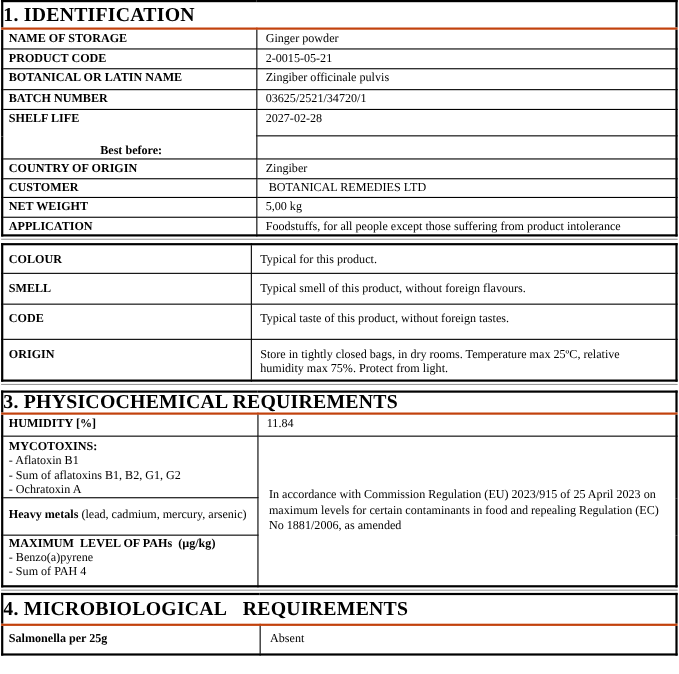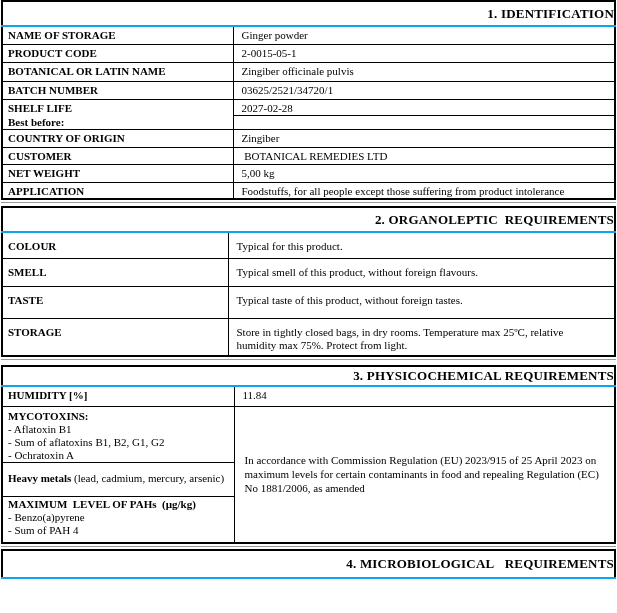--- a/index.html
+++ b/index.html
@@ -11,34 +11,34 @@
   .doc { padding:0 1px; }
   table.sec {
     border-collapse:collapse; table-layout:fixed;
     width:615px; border:2px solid #000;
   }
   td {
     border:1px solid #000; vertical-align:top;
     font-size:11px; line-height:13px; padding:0; overflow:hidden;
   }
   tr.hdr td {
-    border-bottom:2px solid #0ea5e9; text-align:right; vertical-align:middle;
-    font-weight:bold; font-size:13px; letter-spacing:0.2px;
+    border-bottom:2px solid #c2410c; text-align:left; vertical-align:middle;
+    font-weight:bold; font-size:18px; letter-spacing:0.2px;
   }
   .lbl { font-weight:bold; padding:2px 2px 0 5px; }
   .val { padding:2px 18px 0 8px; font-weight:normal;margin-top:44px; }
   
   .t1 .c1 { width:231px; }
   .t1 tr.hh   { height:25px; }
   .t1 tr.h18  { height:18px; }
   .t1 tr.h19  { height:19px; }
   .t1 tr.h17  { height:17px; }
   .t1 tr.h15  { height:15px; }
   .t1 tr.h13  { height:13px; }
-  .t1 .lbl2 { margin-top:1px; }
+  .t1 .lbl2 { margin-top:16px;text-align:center; }
   
   .t2 .c1 { width:226px; }
   .t2 tr.hh  { height:25px; }
   .t2 tr.h27 { height:27px; }
   .t2 tr.h28 { height:28px; }
   .t2 tr.h32 { height:32px; }
   .t2 tr.h37 { height:37px; }
   .t2 .lbl { padding-top:7px; }
   .t2 .val { padding-top:7px; padding-right:24px; }
   
@@ -84,21 +84,21 @@
     <tbody>
         <tr class="hdr hh">
       <td colspan="2">1. IDENTIFICATION</td>
     </tr>
     <tr class="h18">
       <td class="lbl">NAME OF STORAGE</td>
       <td class="val">Ginger powder</td>
     </tr>
     <tr class="h18">
       <td class="lbl">PRODUCT CODE</td>
-      <td class="val">2-0015-05-1</td>
+      <td class="val">2-0015-05-21</td>
     </tr>
     <tr class="h19">
       <td class="lbl">BOTANICAL OR LATIN NAME</td>
       <td class="val">Zingiber officinale pulvis</td>
     </tr>
     <tr class="h18">
       <td class="lbl">BATCH NUMBER</td>
       <td class="val">03625/2521/34720/1</td>
     </tr>
     <tr class="h13">
@@ -131,37 +131,34 @@
     </table>
 
   <div class="gap g6"></div>
 
   <table class="sec t2">
     <colgroup>
         <col class="c1">
         <col>
       </colgroup>
     <tbody>
-        <tr class="hdr hh">
-      <td colspan="2">2. ORGANOLEPTIC&nbsp; REQUIREMENTS</td>
-    </tr>
     <tr class="h27">
       <td class="lbl">COLOUR</td>
       <td class="val">Typical for this product.</td>
     </tr>
     <tr class="h28">
       <td class="lbl">SMELL</td>
       <td class="val">Typical smell of this product, without foreign flavours.</td>
     </tr>
     <tr class="h32">
-      <td class="lbl">TASTE</td>
+      <td class="lbl">CODE</td>
       <td class="val">Typical taste of this product, without foreign tastes.</td>
     </tr>
     <tr class="h37">
-      <td class="lbl">STORAGE</td>
+      <td class="lbl">ORIGIN</td>
       <td class="val">Store in tightly closed bags, in dry rooms. Temperature max 25ºC, relative humidity max 75%. Protect from light.</td>
     </tr>
   </tbody>
     </table>
 
   <div class="gap g8"></div>
 
   <table class="sec t3">
     <colgroup>
         <col class="c1">
@@ -205,16 +202,20 @@
 
   <table class="sec t4">
     <colgroup>
         <col class="c1">
         <col>
       </colgroup>
     <tbody>
         <tr class="hdr hh">
       <td colspan="2">4. MICROBIOLOGICAL&nbsp;&nbsp; REQUIREMENTS</td>
     </tr>
+    <tr class="h27">
+      <td class="lbl">Salmonella per 25g</td>
+      <td class="val">Absent</td>
+    </tr>
   </tbody>
     </table>
 
 </div>
 
 </body></html>

